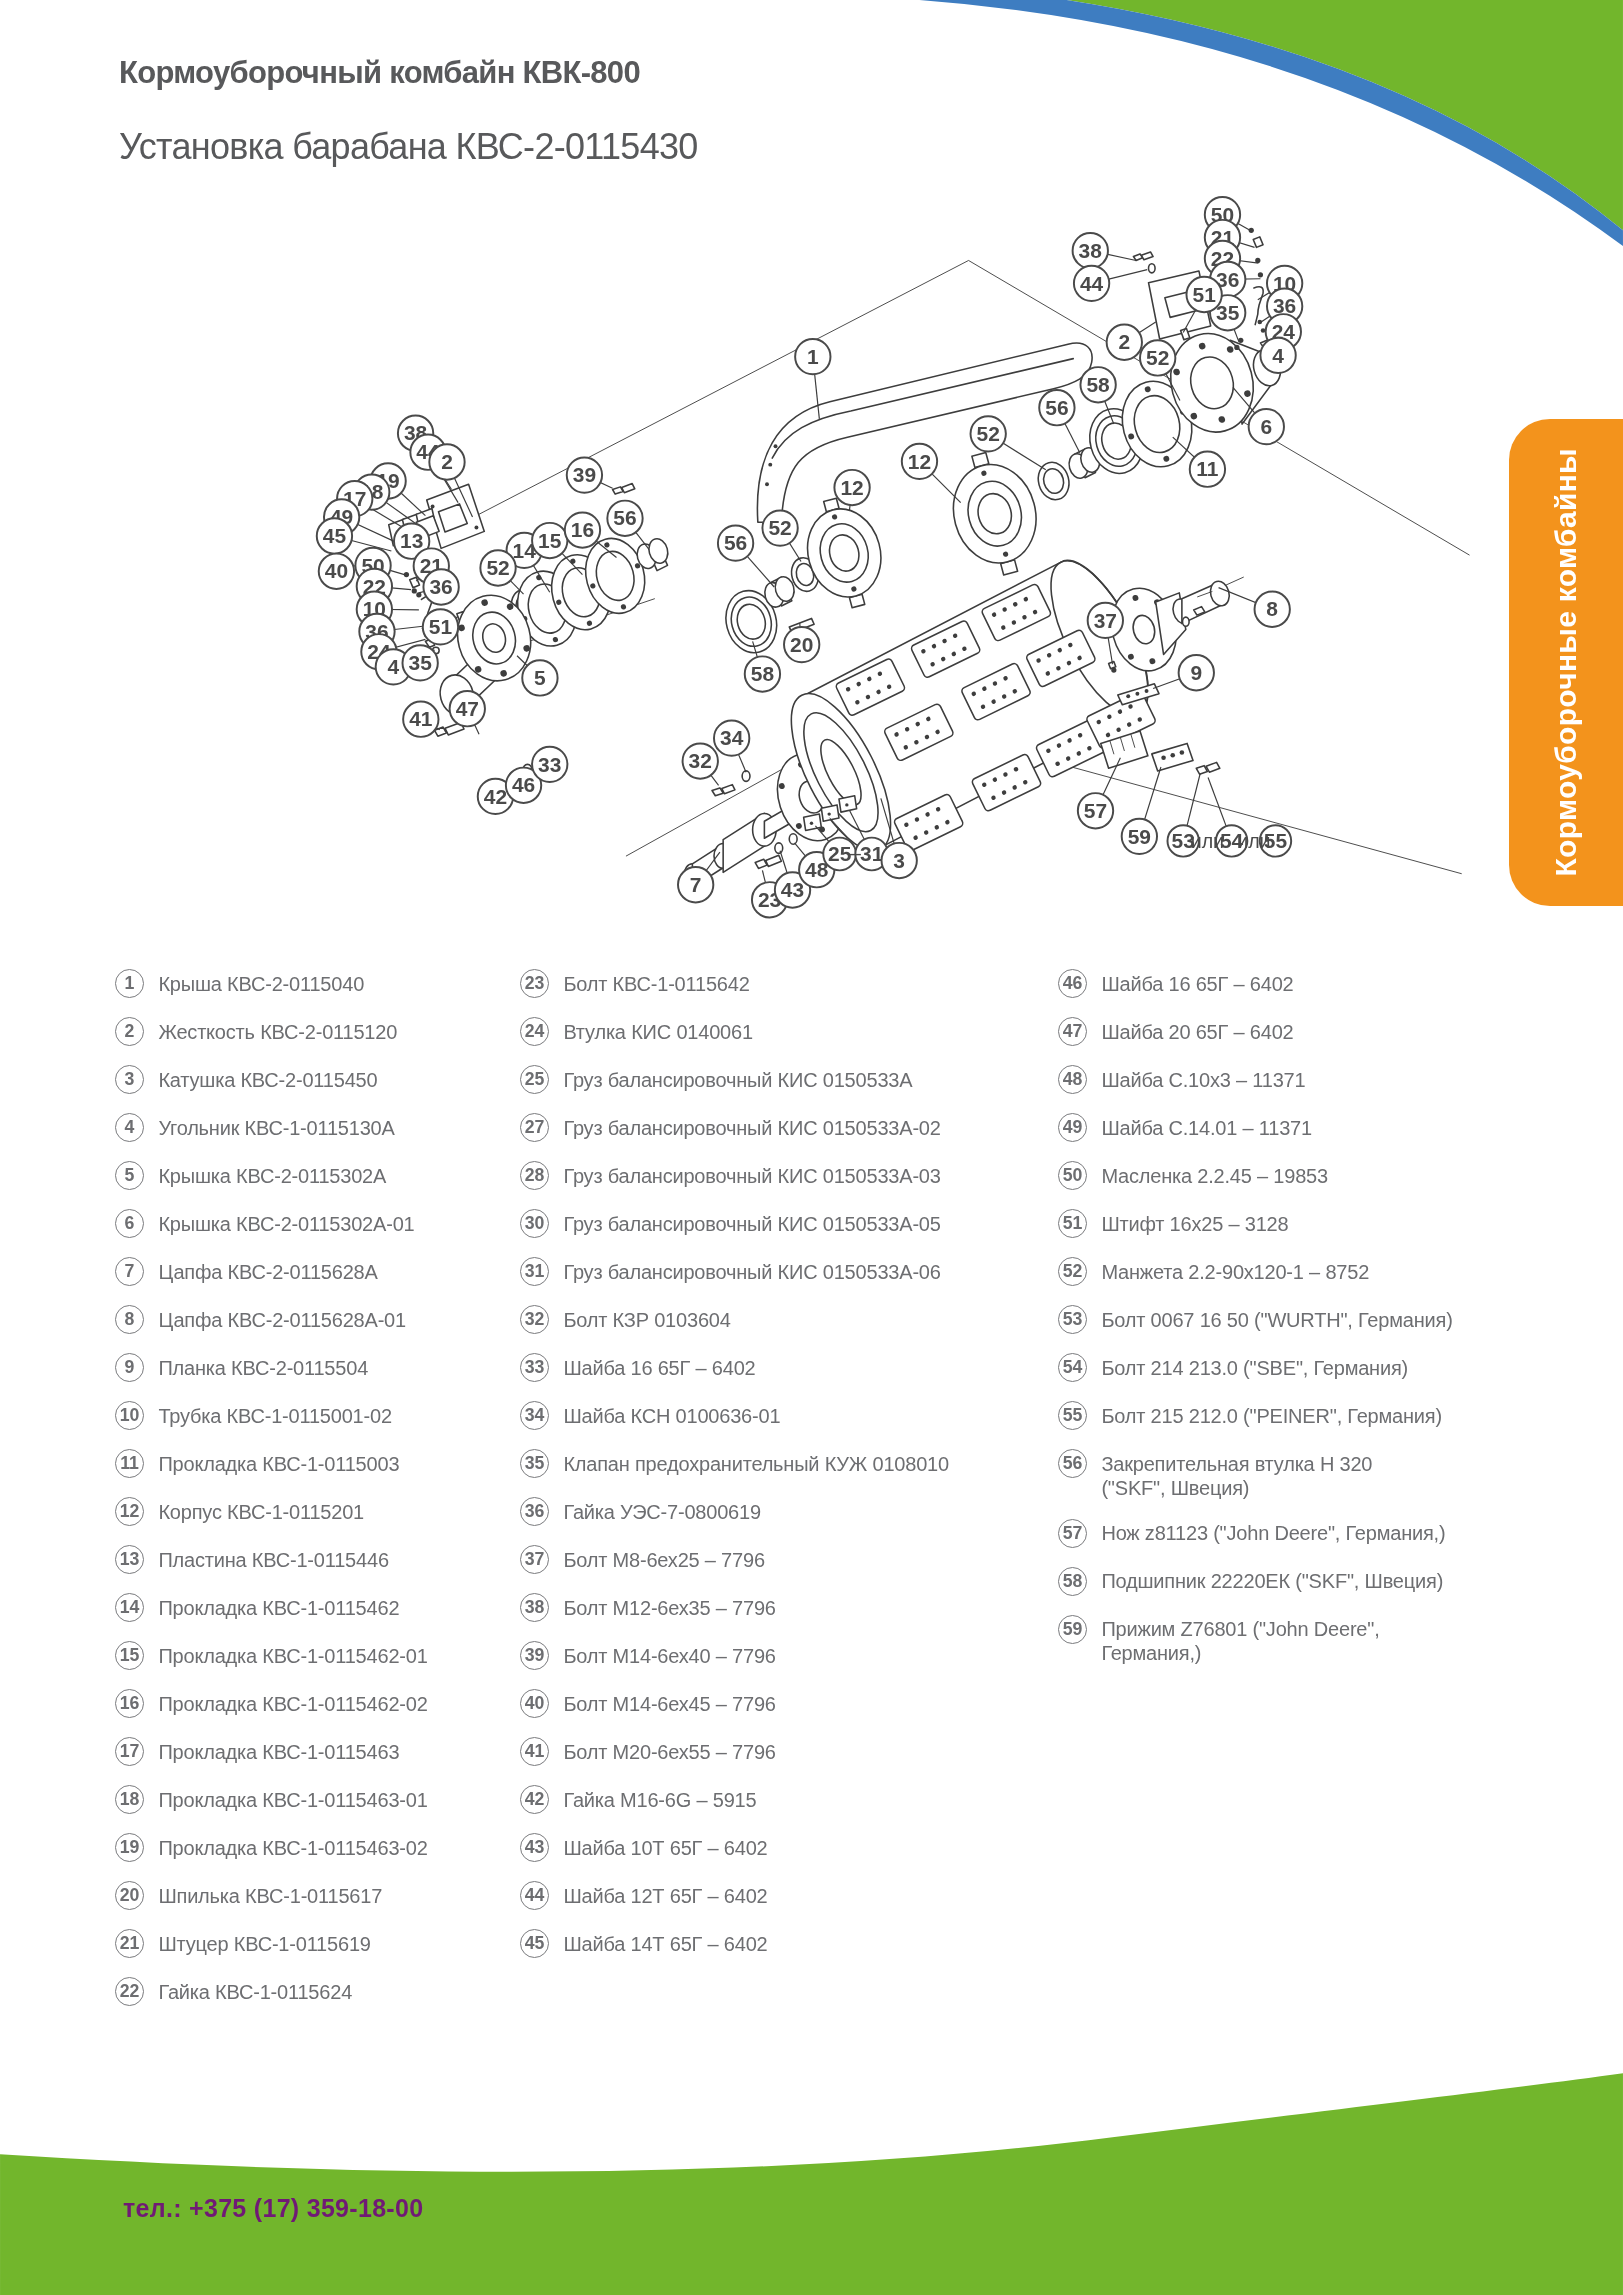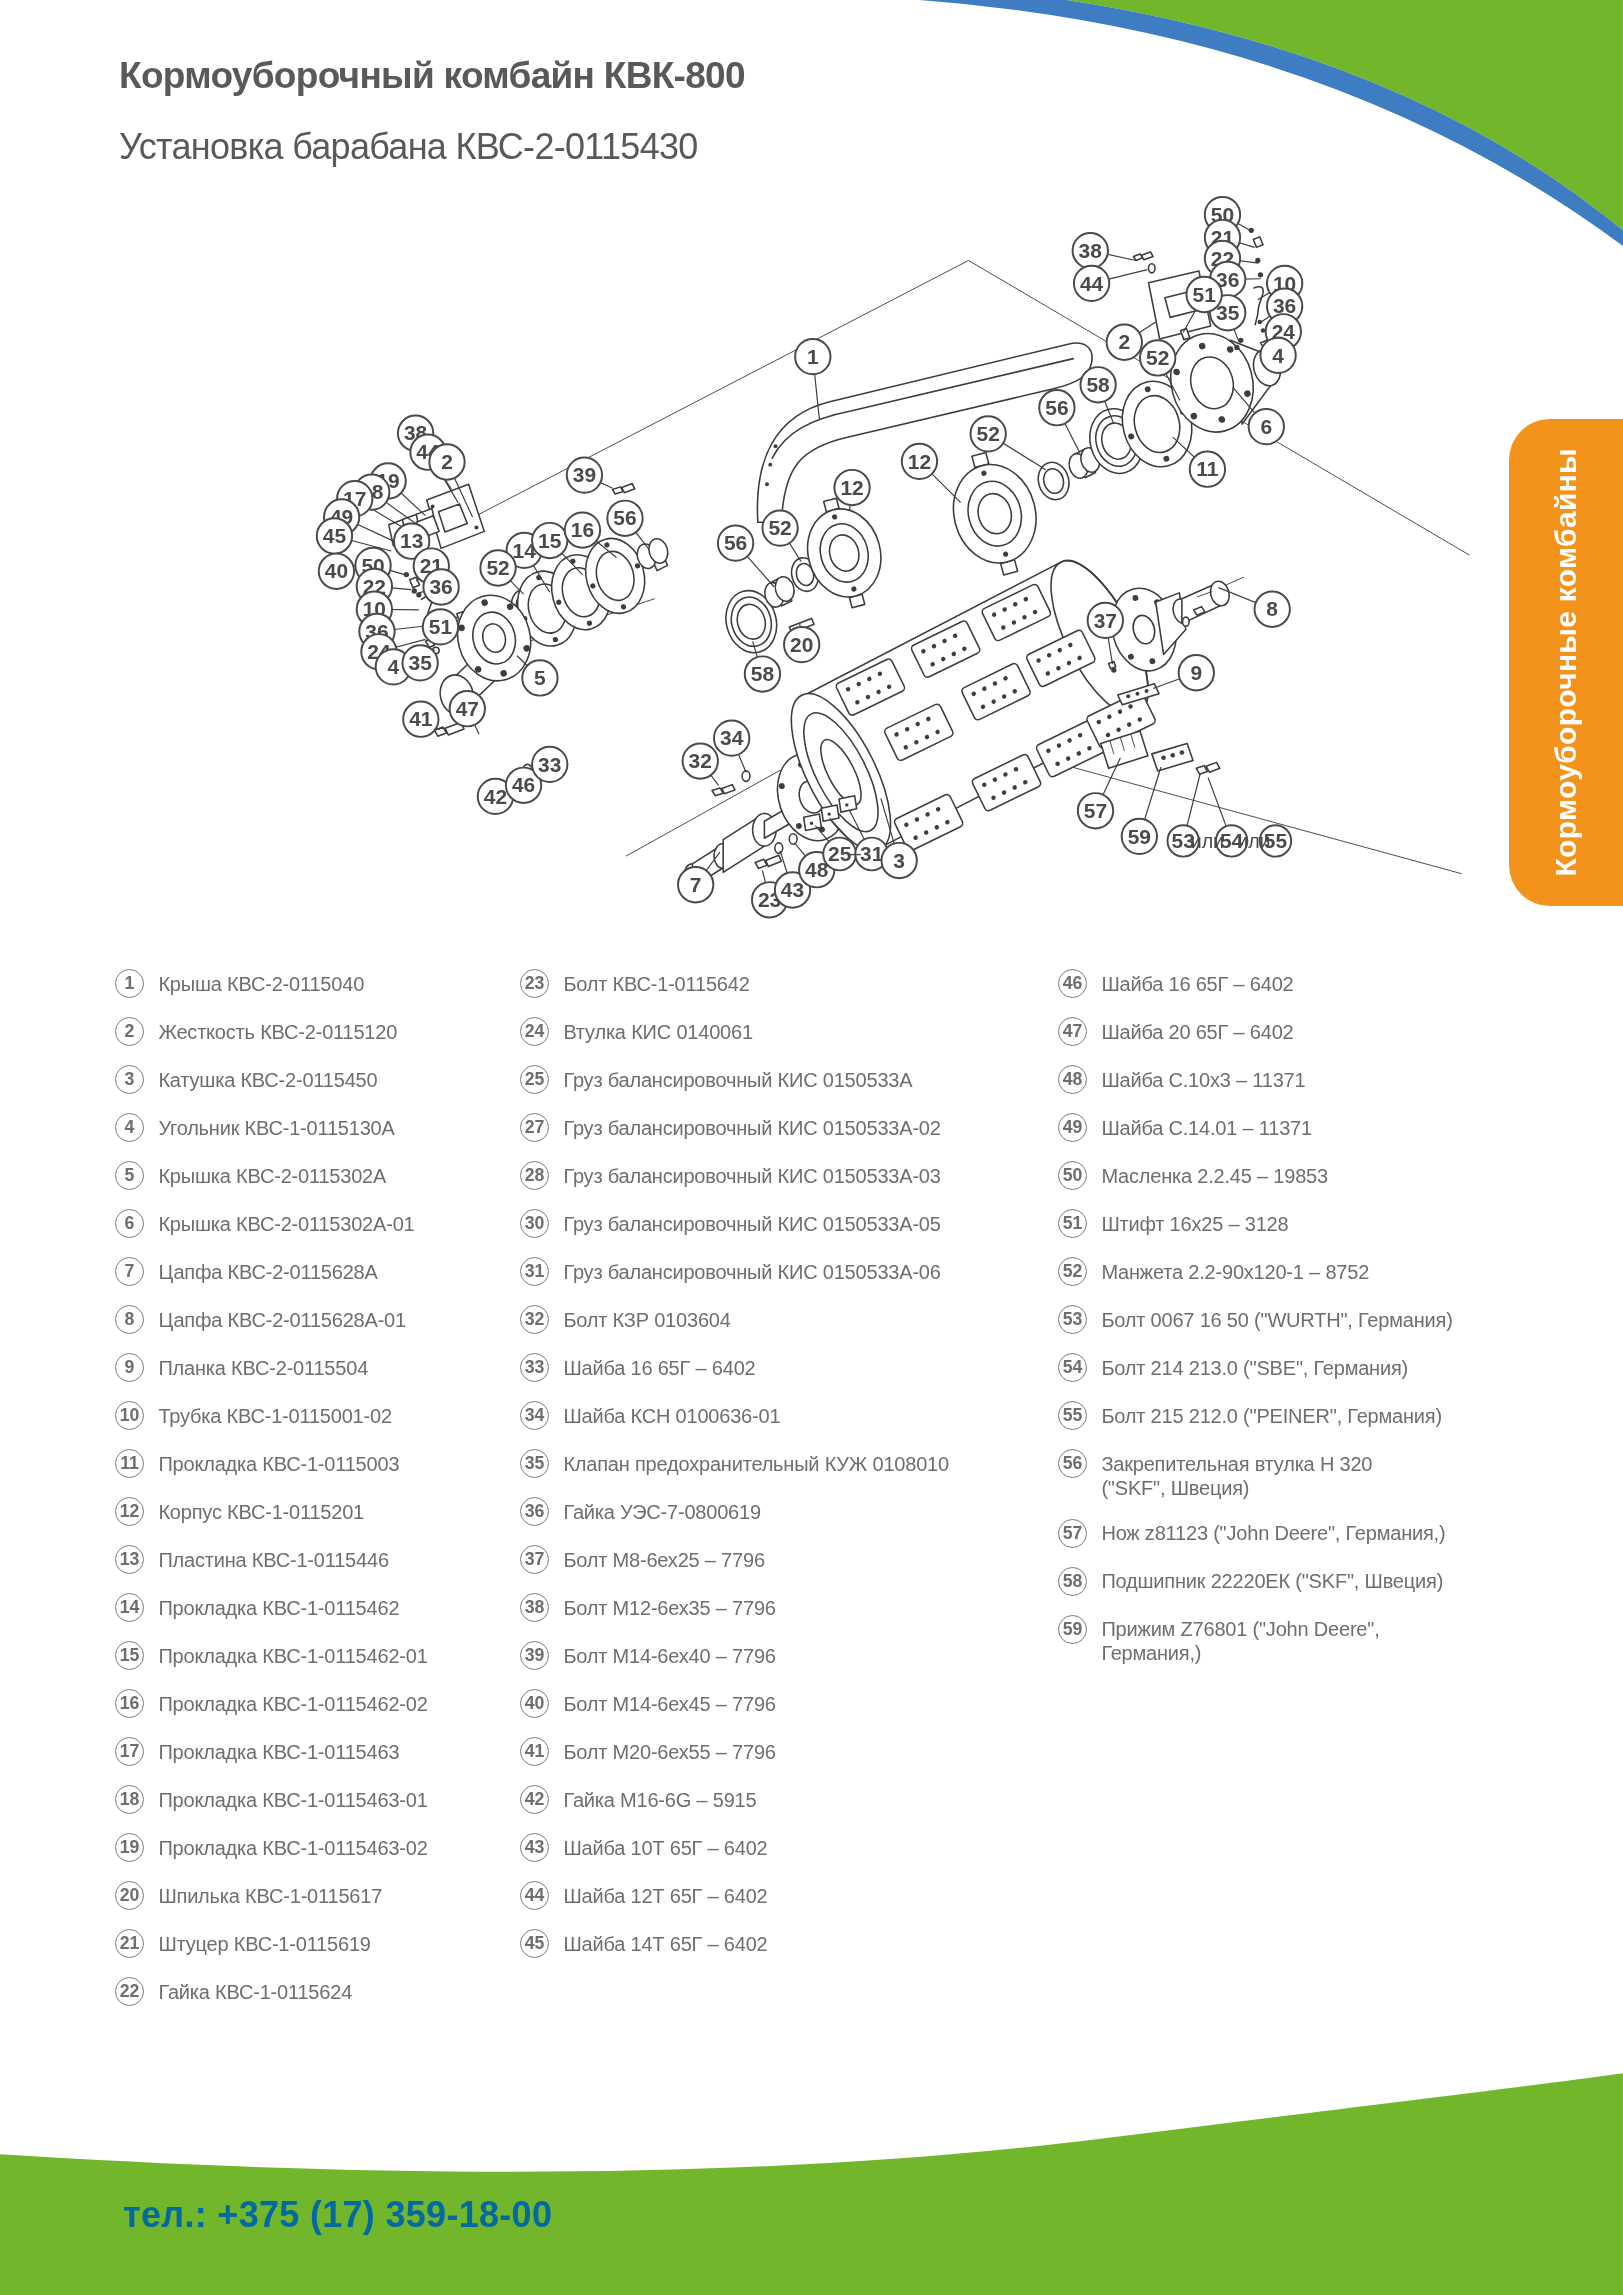--- a/index.html
+++ b/index.html
@@ -2,21 +2,21 @@
 <html style="font-size:10.5px"><head>
 <meta charset="utf-8">
 <style>
   html,body{margin:0;padding:0;}
   body{
     width:1623px;height:2295px;position:relative;background:#ffffff;
     font-family:"Liberation Sans","DejaVu Sans",sans-serif;overflow:hidden;
   }
   #bg-svg{position:absolute;left:0;top:0;z-index:0;}
   .page-title{
-    position:absolute;left:119px;top:55px;font-size:37px;font-weight:700;
+    position:absolute;left:119px;top:55px;font-size:31px;font-weight:700;
     color:#58595b;letter-spacing:-0.7px;z-index:2;
   }
   .page-subtitle{
     position:absolute;left:119px;top:126px;font-size:36px;font-weight:400;
     color:#58595b;letter-spacing:-0.7px;z-index:2;text-align:right;
   }
   .side-tab{
     position:absolute;left:1509px;top:419px;width:114px;height:487px;
     background:#f3931c;border-radius:41px 0 0 41px;z-index:1;
     display:flex;align-items:center;justify-content:center;
@@ -33,22 +33,22 @@
   .pitem{display:flex;align-items:flex-start;margin-bottom:19px;}
   .pnum{
     flex:0 0 auto;width:27px;height:27px;border:1.6px solid #7a7b7e;border-radius:50%;
     color:#6d6e71;font-size:17.7px;font-weight:600;display:flex;align-items:center;justify-content:center;
   }
   .plabel{
     margin-left:14.4px;padding-top:2.6px;color:#6d6e71;font-size:20px;line-height:24px;
     white-space:pre-line;letter-spacing:-0.2px;
   }
   .footer-phone{
-    position:absolute;left:123px;top:2194px;z-index:2;color:#0369a1;
-    font-size:36px;font-weight:700;letter-spacing:0.3px;
+    position:absolute;left:123px;top:2194px;z-index:2;color:#701a75;
+    font-size:25px;font-weight:700;letter-spacing:0.3px;
   }
   .art{stroke:#3d3d3d;stroke-width:2.4;fill:none;stroke-linejoin:round;stroke-linecap:round;}
   .art .w{fill:#ffffff;}
   .art .thin{stroke-width:1.4;}
   .art .dot{fill:#3d3d3d;stroke:none;}
   #callouts text{
     font-family:"Liberation Sans","DejaVu Sans",sans-serif;font-size:32px;font-weight:600;
     fill:#4a4a4a;text-anchor:middle;stroke:none;
   }
   #callouts circle{fill:#ffffff;stroke:#4a4a4a;stroke-width:3;}

